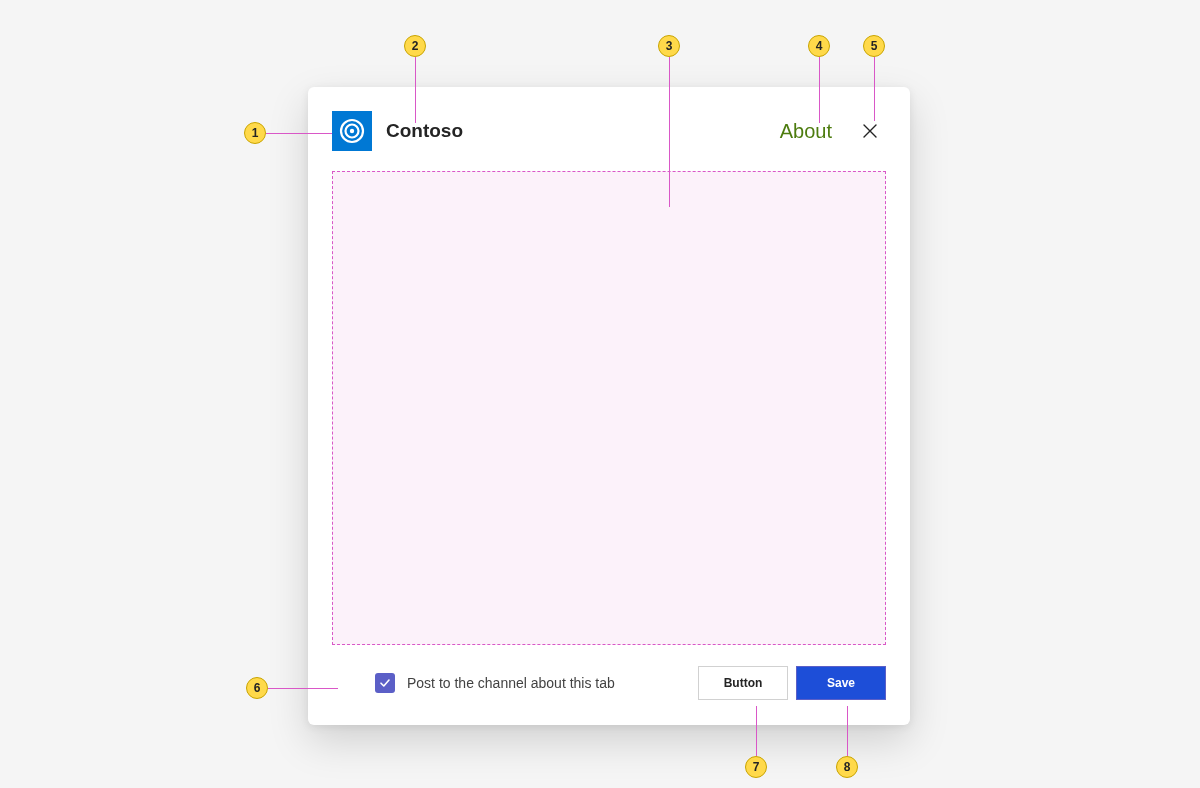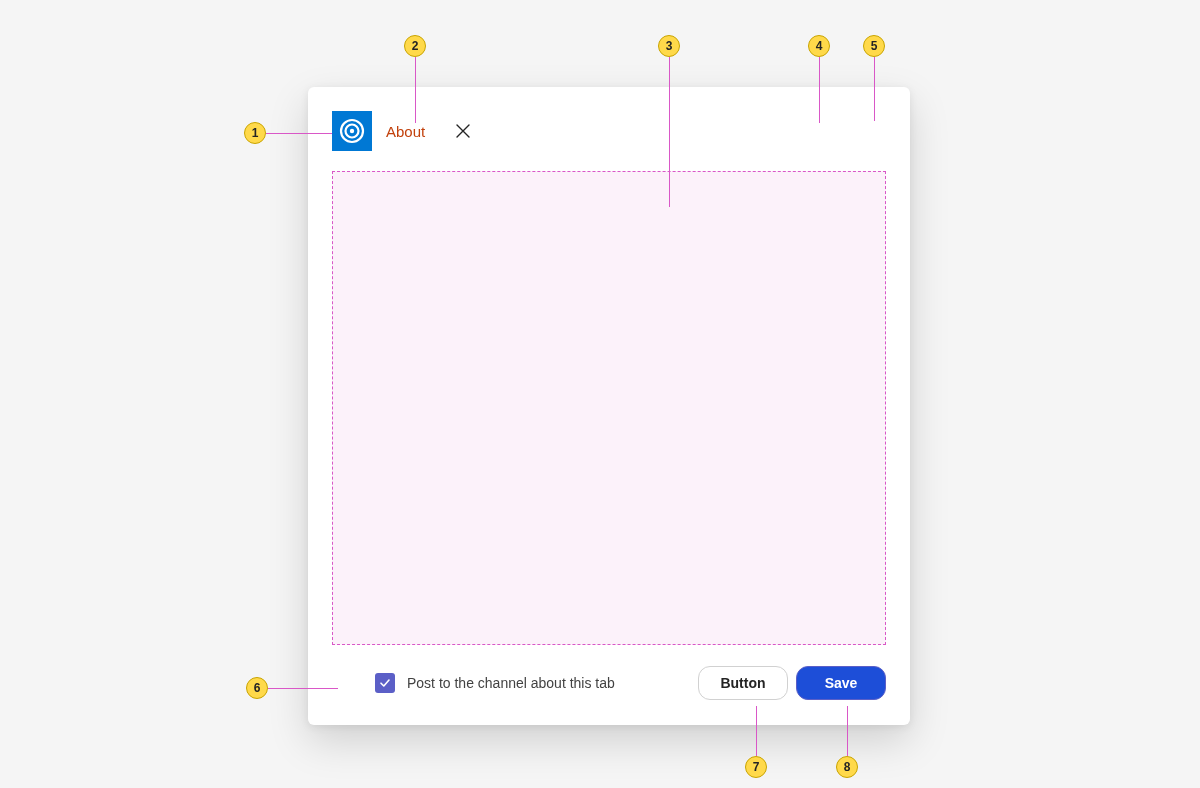--- a/index.html
+++ b/index.html
@@ -40,22 +40,22 @@
       justify-content: center;
       flex-shrink: 0;
     }
     .title {
       font-size: 19px;
       font-weight: 700;
       color: #242424;
       flex: 1;
     }
     .about-link {
-      font-size: 15px;
-      color: #c2410c;
+      font-size: 20px;
+      color: #4d7c0f;
       cursor: pointer;
       margin-right: 8px;
     }
     .close-btn {
       width: 32px;
       height: 32px;
       display: flex;
       align-items: center;
       justify-content: center;
       cursor: pointer;
@@ -90,22 +90,22 @@
       justify-content: center;
       cursor: pointer;
     }
     .checkbox-label {
       font-size: 14px;
       color: #424242;
     }
     .btn {
       height: 34px;
       padding: 0 20px;
-      border-radius: 12px;
-      font-size: 14px;
+      border-radius: 0;
+      font-size: 12px;
       font-weight: 600;
       cursor: pointer;
       display: flex;
       align-items: center;
       justify-content: center;
       min-width: 90px;
     }
     .btn-secondary {
       background: #fff;
       border: 1px solid #d1d1d1;
@@ -143,20 +143,21 @@
 
 <div class="dialog">
   <div class="header">
     <div class="app-icon">
       <svg width="28" height="28" viewBox="0 0 28 28" fill="none">
         <circle cx="14" cy="14" r="11" stroke="#fff" stroke-width="2.2"></circle>
         <circle cx="14" cy="14" r="6.5" stroke="#fff" stroke-width="2.2"></circle>
         <circle cx="14" cy="14" r="2.2" fill="#fff"></circle>
       </svg>
     </div>
+    <div class="title">Contoso</div>
     <div class="about-link">About</div>
     <div class="close-btn">
       <svg width="16" height="16" viewBox="0 0 16 16">
         <path d="M2 2 L14 14 M14 2 L2 14" stroke="#242424" stroke-width="1.4" stroke-linecap="round"></path>
       </svg>
     </div>
   </div>
 
   <div class="content-area"></div>
 

